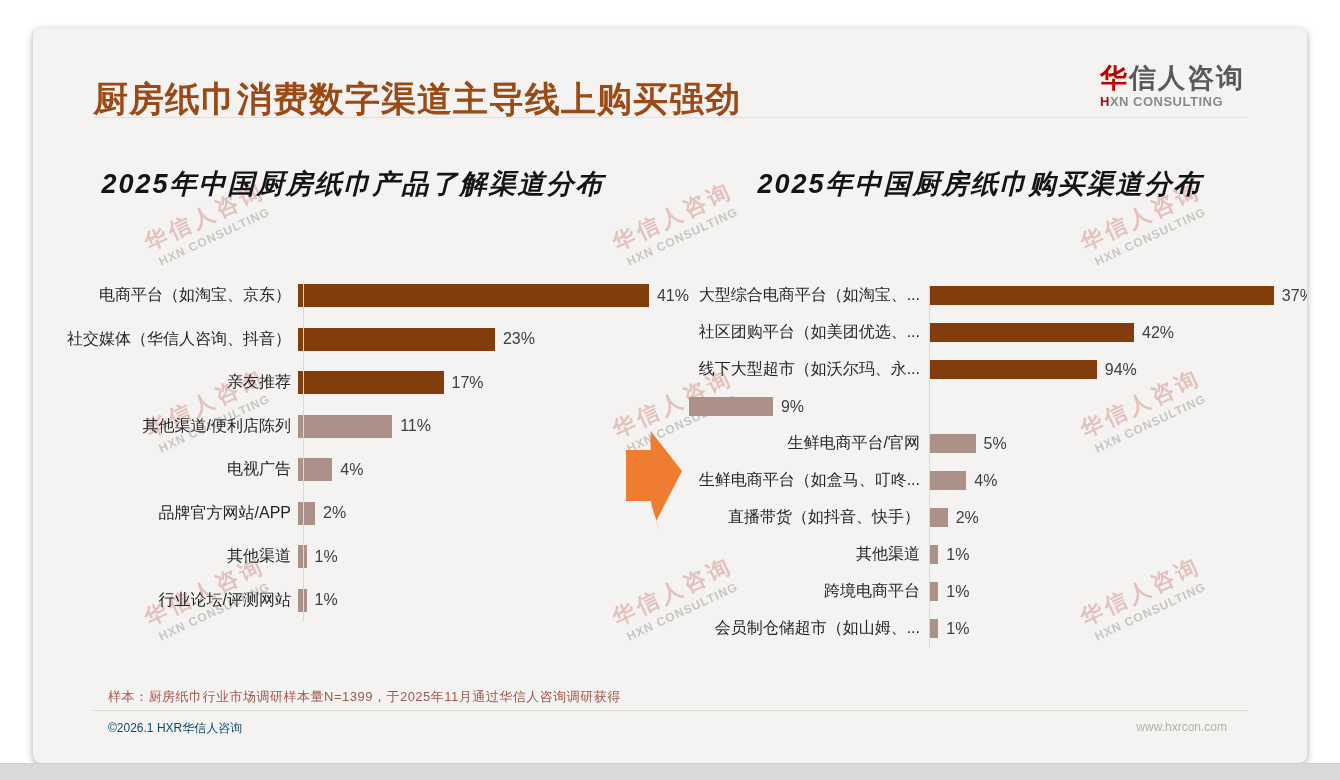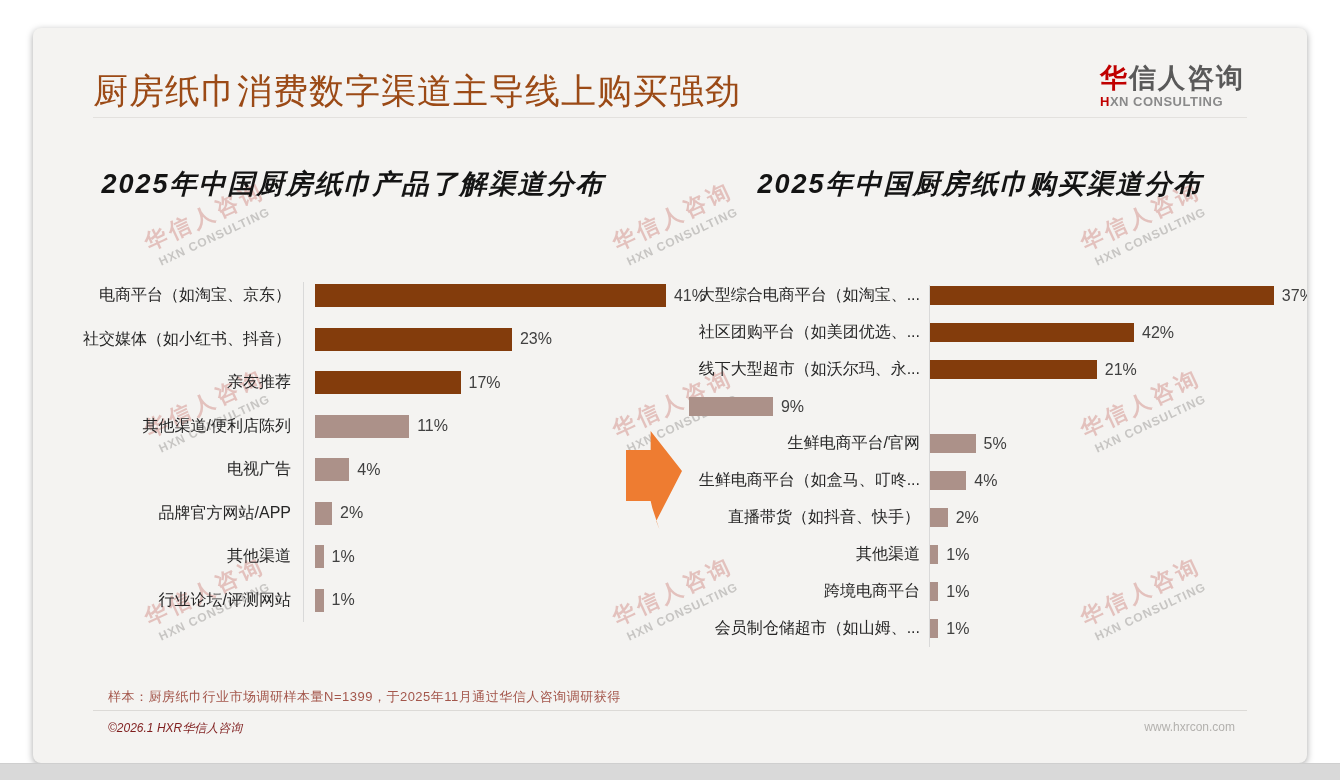--- a/index.html
+++ b/index.html
@@ -13,21 +13,21 @@
 
   .bottom-strip { position:absolute; left:0; top:763px; width:1340px; height:17px;
                   background:#d9d9d9; border-top:1px solid #cfcfcf; }
 
   
   .wm { position:absolute; width:200px; text-align:center;
         transform:translate(-50%,-50%) rotate(-25deg); pointer-events:none; }
   .wm-cn { font-size:22px; font-weight:bold; letter-spacing:4px; color:rgba(199,114,104,0.38); }
   .wm-en { font-size:12px; font-weight:bold; letter-spacing:1px; color:rgba(145,143,140,0.45); }
 
-  .main-title { position:absolute; left:60px; top:40px; font-size:35px; font-weight:normal;
+  .main-title { position:absolute; left:60px; top:48px; font-size:35px; font-weight:bold;
                 color:var(--title-brown); letter-spacing:1px; white-space:nowrap; }
 
   .logo { position:absolute; right:62px; top:36px; text-align:left; }
   .logo-cn { font-size:27px; font-weight:bold; color:#595959; letter-spacing:2px; line-height:1.1; }
   .logo-en { font-size:13px; font-weight:bold; color:#8a8a8a; letter-spacing:0.5px; }
   .logo .red { color:var(--logo-red); }
 
   .header-divider { position:absolute; left:60px; right:60px; top:89px; height:0;
                     border-top:1px solid #e3e1de; }
 
@@ -42,42 +42,42 @@
   .hbar-chart.right { z-index:5; }
   .hbar-chart .crow { display:flex; align-items:center; }
   .clabel { text-align:right; font-size:16px; color:#262626; white-space:nowrap; flex:0 0 auto; }
   .cbar   { height:23px; flex:0 0 auto; }
   .cbar.dark  { background:var(--bar-dark); }
   .cbar.light { background:var(--bar-light); }
   .cvalue { font-size:16px; color:#404040; margin-left:8px; white-space:nowrap; }
 
   .hbar-chart.left  { left:25px;  top:246px; width:665px; }
   .hbar-chart.left  .crow   { height:43.5px; }
-  .hbar-chart.left  .clabel { width:233px; margin-right:24px; }
+  .hbar-chart.left  .clabel { width:233px; margin-right:7px; }
 
   .hbar-chart.right { left:656px; top:249px; width:660px; }
   .hbar-chart.right .crow   { height:37px; }
   .hbar-chart.right .clabel { width:231px; margin-right:9px; }
   .hbar-chart.right .cbar   { height:19px; }
 
   .hbar-chart::before { content:""; position:absolute; top:8px; bottom:0;
                         width:1px; background:#d9d9d9; }
   .hbar-chart.left::before  { left:245px; }
   .hbar-chart.right::before { left:240px; }
 
   .big-arrow { position:absolute; left:593px; top:402px; width:56px; height:100px;
                background:var(--accent); z-index:4;
                clip-path:polygon(0% 20%,44% 20%,44% 1%,100% 41%,54% 91%,60% 100%,47% 78%,44% 71%,0% 71%); }
 
   .footnote { position:absolute; left:75px; top:660px; font-size:13px;
               color:var(--footnote); letter-spacing:0.5px; z-index:3; }
   .footer-divider { position:absolute; left:60px; right:60px; top:682px; height:0;
                     border-top:1px solid #dcdad7; }
-  .footer-left  { position:absolute; left:75px;  top:692px; font-size:12px; color:#7f1d1d;font-style:italic; }
-  .footer-right { position:absolute; right:72px; top:692px; font-size:12px; color:#b3b1ae; }
+  .footer-left  { position:absolute; left:75px;  top:692px; font-size:12px; color:#0c4a6e; }
+  .footer-right { position:absolute; right:80px; top:692px; font-size:12px; color:#b3b1ae; }
 </style>
 </head>
 <body>
 
 <div class="page">
   <div class="slide">
 
     <div id="wm-layer">
         <div class="wm" style="left: 175px; top: 195px;">
           <div class="wm-cn">华信人咨询</div>
@@ -129,21 +129,21 @@
     <h2 class="chart-title left">2025年中国厨房纸巾产品了解渠道分布</h2>
     <h2 class="chart-title right">2025年中国厨房纸巾购买渠道分布</h2>
 
     <div class="hbar-chart left">
         <div class="crow">
           <span class="clabel">电商平台（如淘宝、京东）</span>
           <span class="cbar dark" style="width: 350.96px;"></span>
           <span class="cvalue">41%</span>
         </div>
         <div class="crow">
-          <span class="clabel">社交媒体（如小红书、抖音）</span>
+          <span class="clabel">社交媒体（华信人咨询、抖音）</span>
           <span class="cbar dark" style="width: 196.88px;"></span>
           <span class="cvalue">23%</span>
         </div>
         <div class="crow">
           <span class="clabel">亲友推荐</span>
           <span class="cbar dark" style="width: 145.52px;"></span>
           <span class="cvalue">17%</span>
         </div>
         <div class="crow">
           <span class="clabel">其他渠道/便利店陈列</span>
@@ -179,21 +179,21 @@
           <span class="cvalue">37%</span>
         </div>
         <div class="crow">
           <span class="clabel">社区团购平台（如美团优选、...</span>
           <span class="cbar dark" style="width: 205.04px;"></span>
           <span class="cvalue">42%</span>
         </div>
         <div class="crow">
           <span class="clabel">线下大型超市（如沃尔玛、永...</span>
           <span class="cbar dark" style="width: 167.76px;"></span>
-          <span class="cvalue">21%</span>
+          <span class="cvalue">94%</span>
         </div>
         <div class="crow">
           <span class="cbar light" style="width: 83.88px;"></span>
           <span class="cvalue">9%</span>
         </div>
         <div class="crow">
           <span class="clabel">生鲜电商平台/官网</span>
           <span class="cbar light" style="width: 46.6px;"></span>
           <span class="cvalue">5%</span>
         </div>

